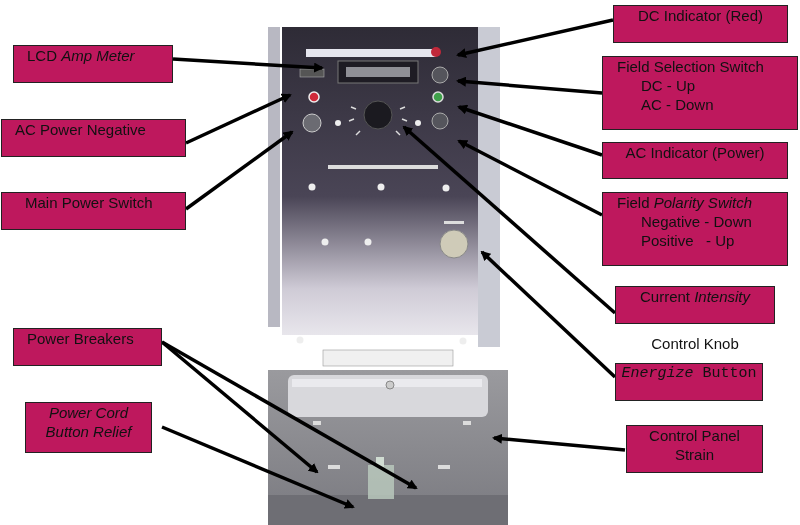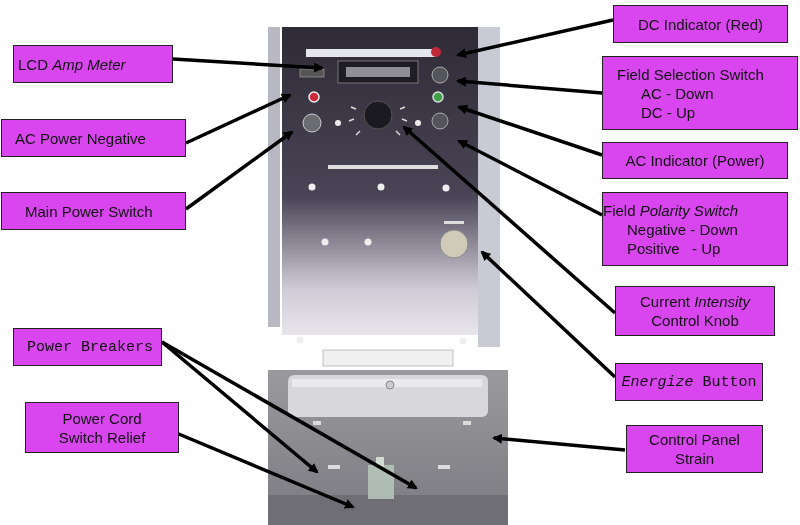--- a/index.html
+++ b/index.html
@@ -1,21 +1,21 @@
 <!DOCTYPE html>
 <html><head>
 <meta charset="utf-8">
 <style>
   html, body { margin: 0; padding: 0; background: #ffffff; }
   body { width: 800px; height: 525px; position: relative; overflow: hidden;
          font-family: "Liberation Sans", sans-serif; color: #111; }
   .photo { position: absolute; left: 268px; top: 25px; width: 240px; height: 500px; }
-  .box { position: absolute; background: #d946ef; border: 1.5px solid #222;
+  .box { position: absolute; background: #be185d; border: 1.5px solid #222;
          box-sizing: border-box; font-size: 15px; line-height: 19px; display: flex;
-         flex-direction: column; justify-content: center; }
+         flex-direction: column; justify-content: flex-start; }
   .box.center { align-items: center; text-align: center; }
   .box .line { white-space: pre; }
   .box em { font-style: italic; }
   svg.arrows { position: absolute; left: 0; top: 0; width: 800px; height: 525px; pointer-events: none; }
 </style>
 </head>
 <body>
 
 <svg class="photo" viewBox="0 0 240 500">
   <defs>
@@ -113,62 +113,62 @@
     <line x1="602" y1="215" x2="459" y2="141"></line>
     <line x1="615" y1="313" x2="404" y2="127"></line>
     <line x1="615" y1="377" x2="482" y2="252"></line>
     <line x1="625" y1="450" x2="494" y2="438"></line>
     <line x1="162" y1="342" x2="317" y2="472"></line>
     <line x1="162" y1="342" x2="416" y2="488"></line>
     <line x1="162" y1="427" x2="353" y2="507"></line>
   </g>
 </svg>
 
-<div class="box" style="left:13px;top:45px;width:160px;height:38px;padding-left:4px;">
+<div class="box" style="left:13px;top:45px;width:160px;height:38px;padding-left:13px;">
   <div class="line"><span>LCD </span><em>Amp Meter</em></div>
 </div>
 
 <div class="box" style="left:1px;top:119px;width:185px;height:38px;padding-left:13px;">
   <div class="line">AC Power Negative</div>
 </div>
 
 <div class="box" style="left:1px;top:192px;width:185px;height:38px;padding-left:23px;">
   <div class="line">Main Power Switch</div>
 </div>
 
-<div class="box" style="left:13px;top:328px;width:149px;height:38px;padding-left:13px;font-family:Liberation Mono, monospace;">
+<div class="box" style="left:13px;top:328px;width:149px;height:38px;padding-left:13px;">
   <div class="line">Power Breakers</div>
 </div>
 
-<div class="box center" style="left:25px;top:402px;width:154px;height:51px;">
+<div class="box center" style="left:25px;top:402px;width:127px;height:51px;font-style:italic;">
   <div class="line">Power Cord</div>
-  <div class="line">Switch Relief</div>
+  <div class="line">Button Relief</div>
 </div>
 
 <div class="box center" style="left:613px;top:5px;width:175px;height:38px;">
   <div class="line">DC Indicator (Red)</div>
 </div>
 
 <div class="box" style="left:602px;top:56px;width:196px;height:74px;padding-left:14px;">
   <div class="line">Field Selection Switch</div>
+  <div class="line" style="padding-left:24px;">DC - Up</div>
   <div class="line" style="padding-left:24px;">AC - Down</div>
-  <div class="line" style="padding-left:24px;">DC - Up</div>
 </div>
 
 <div class="box center" style="left:602px;top:142px;width:186px;height:37px;">
   <div class="line">AC Indicator (Power)</div>
 </div>
 
-<div class="box" style="left:602px;top:192px;width:186px;height:74px;">
+<div class="box" style="left:602px;top:192px;width:186px;height:74px;padding-left:14px;">
   <div class="line"><span>Field </span><em>Polarity Switch</em></div>
   <div class="line" style="padding-left:24px;">Negative - Down</div>
   <div class="line" style="padding-left:24px;">Positive   - Up</div>
 </div>
 
-<div class="box center" style="left:615px;top:286px;width:160px;height:50px;">
+<div class="box center" style="left:615px;top:286px;width:160px;height:38px;gap:28px;">
   <div class="line"><span>Current </span><em>Intensity</em></div>
   <div class="line">Control Knob</div>
 </div>
 
 <div class="box center" style="left:615px;top:363px;width:148px;height:38px;font-family:Liberation Mono, monospace;">
   <div class="line"><em>Energize</em><span> Button</span></div>
 </div>
 
 <div class="box center" style="left:626px;top:425px;width:137px;height:48px;">
   <div class="line">Control Panel</div>

